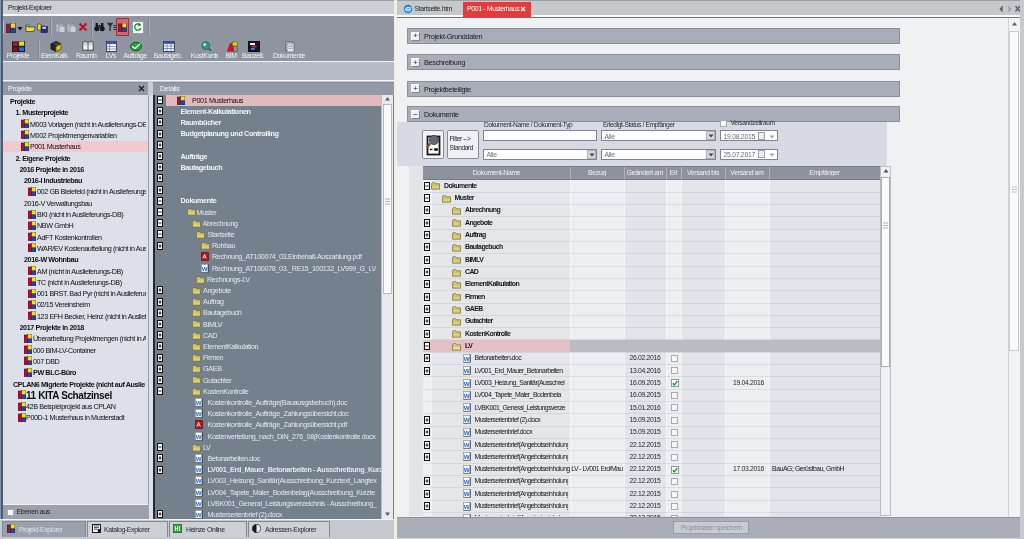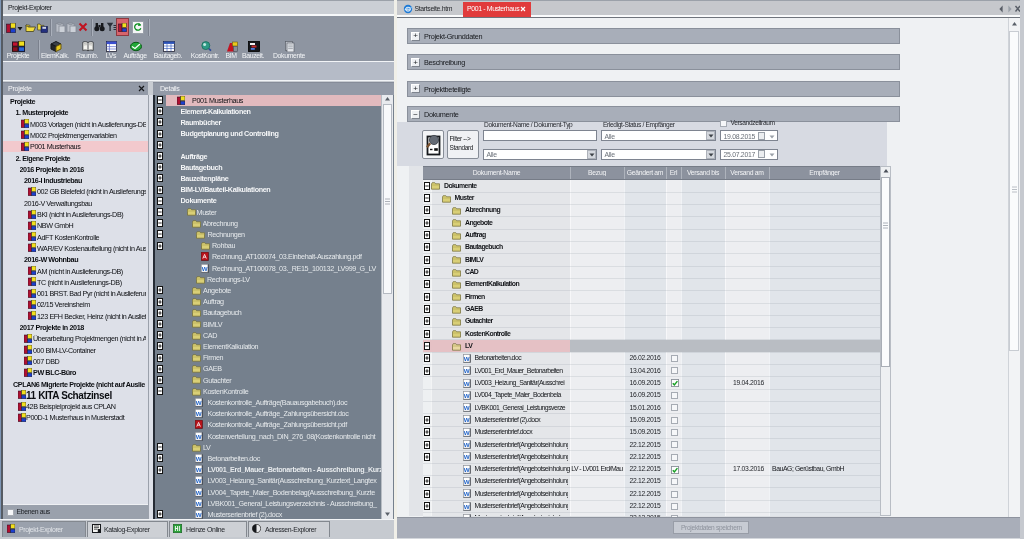--- a/index.html
+++ b/index.html
@@ -177,21 +177,21 @@
       <rect x="0" y="1" width="3.4" height="7.6" fill="#b01030" stroke="#30122a" stroke-width="0.6"></rect>
       <rect x="3.6" y="0" width="4.4" height="4.6" fill="#f2df1e" stroke="#30302a" stroke-width="0.6"></rect>
       <rect x="3.6" y="5.2" width="4.4" height="3.6" fill="#1b3fd0" stroke="#22223a" stroke-width="0.6"></rect>
     </svg>
 <div style="position:absolute;left:37px;top:220.3px;width:109px;height:11.3px;line-height:11.3px;font-size:7.2px;letter-spacing:-0.4px;color:#0c0e12;overflow:hidden;white-space:nowrap;font-weight:normal">NBW GmbH</div>
 <svg style="position:absolute;left:27.5px;top:232.10000000000002px" width="8" height="9" viewBox="0 0 8 9">
       <rect x="0" y="1" width="3.4" height="7.6" fill="#b01030" stroke="#30122a" stroke-width="0.6"></rect>
       <rect x="3.6" y="0" width="4.4" height="4.6" fill="#f2df1e" stroke="#30302a" stroke-width="0.6"></rect>
       <rect x="3.6" y="5.2" width="4.4" height="3.6" fill="#1b3fd0" stroke="#22223a" stroke-width="0.6"></rect>
     </svg>
-<div style="position:absolute;left:37px;top:231.60000000000002px;width:109px;height:11.3px;line-height:11.3px;font-size:7.2px;letter-spacing:-0.4px;color:#0c0e12;overflow:hidden;white-space:nowrap;font-weight:normal">AdFT KostenKontrolle</div>
+<div style="position:absolute;left:37px;top:231.60000000000002px;width:109px;height:11.3px;line-height:11.3px;font-size:7.2px;letter-spacing:-0.4px;color:#0c0e12;overflow:hidden;white-space:nowrap;font-weight:normal">AdFT Kostenkontrollen</div>
 <svg style="position:absolute;left:27.5px;top:243.4px" width="8" height="9" viewBox="0 0 8 9">
       <rect x="0" y="1" width="3.4" height="7.6" fill="#b01030" stroke="#30122a" stroke-width="0.6"></rect>
       <rect x="3.6" y="0" width="4.4" height="4.6" fill="#f2df1e" stroke="#30302a" stroke-width="0.6"></rect>
       <rect x="3.6" y="5.2" width="4.4" height="3.6" fill="#1b3fd0" stroke="#22223a" stroke-width="0.6"></rect>
     </svg>
 <div style="position:absolute;left:37px;top:242.9px;width:109px;height:11.3px;line-height:11.3px;font-size:7.2px;letter-spacing:-0.4px;color:#0c0e12;overflow:hidden;white-space:nowrap;font-weight:normal">WAR/EV Kostenaufteilung (nicht in Aus</div>
 <div style="position:absolute;left:24px;top:254.20000000000002px;width:122px;height:11.3px;line-height:11.3px;font-size:7.2px;letter-spacing:-0.4px;color:#0c0e12;overflow:hidden;white-space:nowrap;font-weight:bold">2016-W Wohnbau</div>
 <svg style="position:absolute;left:27.5px;top:266.0px" width="8" height="9" viewBox="0 0 8 9">
       <rect x="0" y="1" width="3.4" height="7.6" fill="#b01030" stroke="#30122a" stroke-width="0.6"></rect>
       <rect x="3.6" y="0" width="4.4" height="4.6" fill="#f2df1e" stroke="#30302a" stroke-width="0.6"></rect>
@@ -309,26 +309,24 @@
 <div style="position:absolute;left:180.5px;top:150.5px;width:200.5px;height:11.2px;line-height:11.2px;font-size:7.2px;letter-spacing:-0.35px;color:#f4f5f7;overflow:hidden;white-space:nowrap;font-weight:bold">Aufträge</div>
 <svg style="position:absolute;left:157px;top:163.2px" width="6" height="8" viewBox="0 0 6 8">
       <rect x="0.5" y="0.5" width="5" height="7" fill="#fff" stroke="#111" stroke-width="1"></rect>
       <path d="M3 2.2 L3 5.8 M1.4 4 L4.6 4" stroke="#111" stroke-width="0.9"></path>
     </svg>
 <div style="position:absolute;left:180.5px;top:161.7px;width:200.5px;height:11.2px;line-height:11.2px;font-size:7.2px;letter-spacing:-0.35px;color:#f4f5f7;overflow:hidden;white-space:nowrap;font-weight:bold">Bautagebuch</div>
 <svg style="position:absolute;left:157px;top:174.39999999999998px" width="6" height="8" viewBox="0 0 6 8">
       <rect x="0.5" y="0.5" width="5" height="7" fill="#fff" stroke="#111" stroke-width="1"></rect>
       <path d="M3 2.2 L3 5.8 M1.4 4 L4.6 4" stroke="#111" stroke-width="0.9"></path>
     </svg>
-<div style="position:absolute;left:180.5px;top:172.89999999999998px;width:200.5px;height:11.2px;line-height:11.2px;font-size:7.2px;letter-spacing:-0.35px;color:#f4f5f7;overflow:hidden;white-space:nowrap;font-weight:bold">Bauzeitenpläne</div>
 <svg style="position:absolute;left:157px;top:185.6px" width="6" height="8" viewBox="0 0 6 8">
       <rect x="0.5" y="0.5" width="5" height="7" fill="#fff" stroke="#111" stroke-width="1"></rect>
       <path d="M3 2.2 L3 5.8 M1.4 4 L4.6 4" stroke="#111" stroke-width="0.9"></path>
     </svg>
-<div style="position:absolute;left:180.5px;top:184.1px;width:200.5px;height:11.2px;line-height:11.2px;font-size:7.2px;letter-spacing:-0.35px;color:#f4f5f7;overflow:hidden;white-space:nowrap;font-weight:bold">BIM-LV/Bauteil-Kalkulationen</div>
 <svg style="position:absolute;left:157px;top:196.8px" width="6" height="8" viewBox="0 0 6 8">
       <rect x="0.5" y="0.5" width="5" height="7" fill="#fff" stroke="#111" stroke-width="1"></rect>
       <path d="M1.3 4 L4.7 4" stroke="#111" stroke-width="0.9"></path>
     </svg>
 <div style="position:absolute;left:180.5px;top:195.3px;width:200.5px;height:11.2px;line-height:11.2px;font-size:7.2px;letter-spacing:-0.35px;color:#f4f5f7;overflow:hidden;white-space:nowrap;font-weight:bold">Dokumente</div>
 <svg style="position:absolute;left:157px;top:208.0px" width="6" height="8" viewBox="0 0 6 8">
       <rect x="0.5" y="0.5" width="5" height="7" fill="#fff" stroke="#111" stroke-width="1"></rect>
       <path d="M1.3 4 L4.7 4" stroke="#111" stroke-width="0.9"></path>
     </svg>
 <svg style="position:absolute;left:186.5px;top:208.3px" width="9" height="8" viewBox="0 0 9 8">
@@ -346,21 +344,21 @@
     </svg>
 <div style="position:absolute;left:202.5px;top:217.7px;width:178.5px;height:11.2px;line-height:11.2px;font-size:7.2px;letter-spacing:-0.35px;color:#e6e9ec;overflow:hidden;white-space:nowrap;font-weight:normal">Abrechnung</div>
 <svg style="position:absolute;left:157px;top:230.39999999999998px" width="6" height="8" viewBox="0 0 6 8">
       <rect x="0.5" y="0.5" width="5" height="7" fill="#fff" stroke="#111" stroke-width="1"></rect>
       <path d="M1.3 4 L4.7 4" stroke="#111" stroke-width="0.9"></path>
     </svg>
 <svg style="position:absolute;left:196px;top:230.7px" width="9" height="8" viewBox="0 0 9 8">
       <path d="M0.5 2 L0.5 7.2 L8.5 7.2 L8.5 1.8 L4.6 1.8 L3.8 0.7 L1.2 0.7 Z" fill="#d9cf76" stroke="#6e6833" stroke-width="0.7"></path>
       <path d="M0.5 3 L8.5 3" stroke="#b5ab58" stroke-width="0.7"></path>
     </svg>
-<div style="position:absolute;left:207.5px;top:228.89999999999998px;width:173.5px;height:11.2px;line-height:11.2px;font-size:7.2px;letter-spacing:-0.35px;color:#e6e9ec;overflow:hidden;white-space:nowrap;font-weight:normal">Rechnungen</div>
+<div style="position:absolute;left:207.5px;top:228.89999999999998px;width:173.5px;height:11.2px;line-height:11.2px;font-size:7.2px;letter-spacing:-0.35px;color:#e6e9ec;overflow:hidden;white-space:nowrap;font-weight:normal">Startseite</div>
 <svg style="position:absolute;left:157px;top:241.6px" width="6" height="8" viewBox="0 0 6 8">
       <rect x="0.5" y="0.5" width="5" height="7" fill="#fff" stroke="#111" stroke-width="1"></rect>
       <path d="M3 2.2 L3 5.8 M1.4 4 L4.6 4" stroke="#111" stroke-width="0.9"></path>
     </svg>
 <svg style="position:absolute;left:201px;top:241.9px" width="9" height="8" viewBox="0 0 9 8">
       <path d="M0.5 2 L0.5 7.2 L8.5 7.2 L8.5 1.8 L4.6 1.8 L3.8 0.7 L1.2 0.7 Z" fill="#d9cf76" stroke="#6e6833" stroke-width="0.7"></path>
       <path d="M0.5 3 L8.5 3" stroke="#b5ab58" stroke-width="0.7"></path>
     </svg>
 <div style="position:absolute;left:212px;top:240.1px;width:169px;height:11.2px;line-height:11.2px;font-size:7.2px;letter-spacing:-0.35px;color:#e6e9ec;overflow:hidden;white-space:nowrap;font-weight:normal">Rohbau</div>
 <svg style="position:absolute;left:200.5px;top:252.29999999999998px" width="8" height="9" viewBox="0 0 8 9">
@@ -486,21 +484,21 @@
       <rect x="0.3" y="0.3" width="7.4" height="8.4" fill="#2a2d33"></rect>
       <rect x="0.3" y="0.3" width="6.9" height="8" fill="#b8131b" stroke="#7d0d12" stroke-width="0.5"></rect>
       <path d="M1.8 6.6 L3.6 2.4 L5.4 6.6 M2.5 5.2 L4.7 5.2" stroke="#fff" stroke-width="0.8" fill="none"></path>
     </svg>
 <div style="position:absolute;left:207.5px;top:419.29999999999995px;width:173.5px;height:11.2px;line-height:11.2px;font-size:7.2px;letter-spacing:-0.35px;color:#e6e9ec;overflow:hidden;white-space:nowrap;font-weight:normal">Kostenkontrolle_Aufträge_Zahlungsübersicht.pdf</div>
 <svg style="position:absolute;left:195px;top:431.5px" width="8" height="9" viewBox="0 0 8 9">
       <rect x="0.3" y="0.3" width="7.4" height="8.4" fill="#2a2d33"></rect>
       <rect x="0.3" y="0.3" width="6.6" height="7.8" fill="#fdfdfd" stroke="#8a8f98" stroke-width="0.5"></rect>
       <text x="3.6" y="6.5" font-family="Liberation Sans" font-size="6.2" font-weight="bold" fill="#1e62c8" text-anchor="middle">W</text>
     </svg>
-<div style="position:absolute;left:207.5px;top:430.5px;width:173.5px;height:11.2px;line-height:11.2px;font-size:7.2px;letter-spacing:-0.35px;color:#e6e9ec;overflow:hidden;white-space:nowrap;font-weight:normal">Kostenverteilung_nach_DIN_276_08(Kostenkontrolle nicht</div>
+<div style="position:absolute;left:207.5px;top:430.5px;width:173.5px;height:11.2px;line-height:11.2px;font-size:7.2px;letter-spacing:-0.35px;color:#e6e9ec;overflow:hidden;white-space:nowrap;font-weight:normal">Kostenverteilung_nach_DIN_276_08(Kostenkontrolle docx</div>
 <svg style="position:absolute;left:157px;top:443.2px" width="6" height="8" viewBox="0 0 6 8">
       <rect x="0.5" y="0.5" width="5" height="7" fill="#fff" stroke="#111" stroke-width="1"></rect>
       <path d="M1.3 4 L4.7 4" stroke="#111" stroke-width="0.9"></path>
     </svg>
 <svg style="position:absolute;left:191.5px;top:443.5px" width="9" height="8" viewBox="0 0 9 8">
       <path d="M0.5 2 L0.5 7.2 L8.5 7.2 L8.5 1.8 L4.6 1.8 L3.8 0.7 L1.2 0.7 Z" fill="#d9cf76" stroke="#6e6833" stroke-width="0.7"></path>
       <path d="M0.5 3 L8.5 3" stroke="#b5ab58" stroke-width="0.7"></path>
     </svg>
 <div style="position:absolute;left:203px;top:441.7px;width:178px;height:11.2px;line-height:11.2px;font-size:7.2px;letter-spacing:-0.35px;color:#e6e9ec;overflow:hidden;white-space:nowrap;font-weight:normal">LV</div>
 <svg style="position:absolute;left:157px;top:454.4px" width="6" height="8" viewBox="0 0 6 8">

